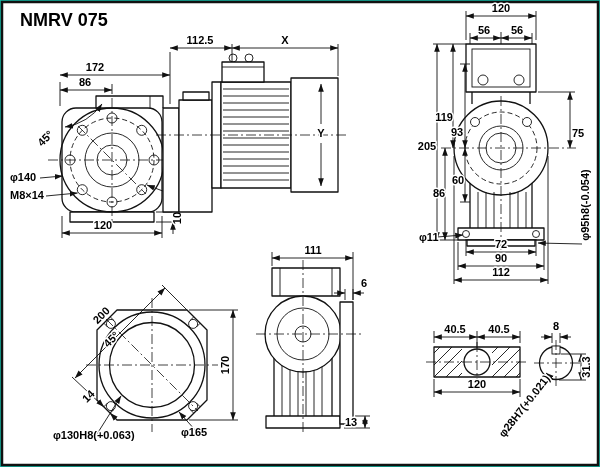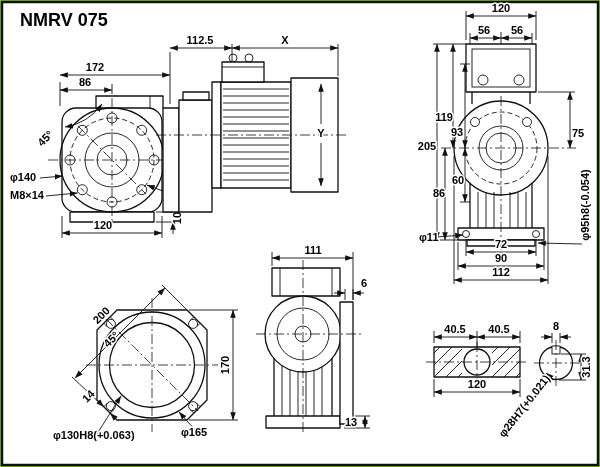--- a/index.html
+++ b/index.html
@@ -1,16 +1,16 @@
 <!DOCTYPE html>
 <html><head>
 <meta charset="utf-8">
 <style>
   html,body{margin:0;padding:0;background:#e8e8e8;}
-  .sheet{width:600px;height:467px;background:#84cc16;position:relative;overflow:hidden;}
+  .sheet{width:600px;height:467px;background:#14b8a6;position:relative;overflow:hidden;}
   svg{display:block;}
   .ln{stroke:#111;stroke-width:1.3;fill:none;stroke-linejoin:round;}
   .lnf{stroke:#111;stroke-width:1.3;fill:#fff;stroke-linejoin:round;}
   .l2{stroke:#111;stroke-width:0.9;fill:none;}
   .l2f{stroke:#111;stroke-width:0.9;fill:#fff;}
   .dim-l{stroke:#111;stroke-width:0.9;fill:none;}
   .cl{stroke:#111;stroke-width:0.8;fill:none;stroke-dasharray:10 3 2 3;}
   .dsh{stroke:#111;stroke-width:0.9;fill:none;stroke-dasharray:5 3;}
   text.dim{font-family:"Liberation Sans",sans-serif;font-size:11px;font-weight:700;fill:#000;
            text-anchor:middle;paint-order:stroke fill;stroke:#fff;stroke-width:3px;stroke-linejoin:round;}

